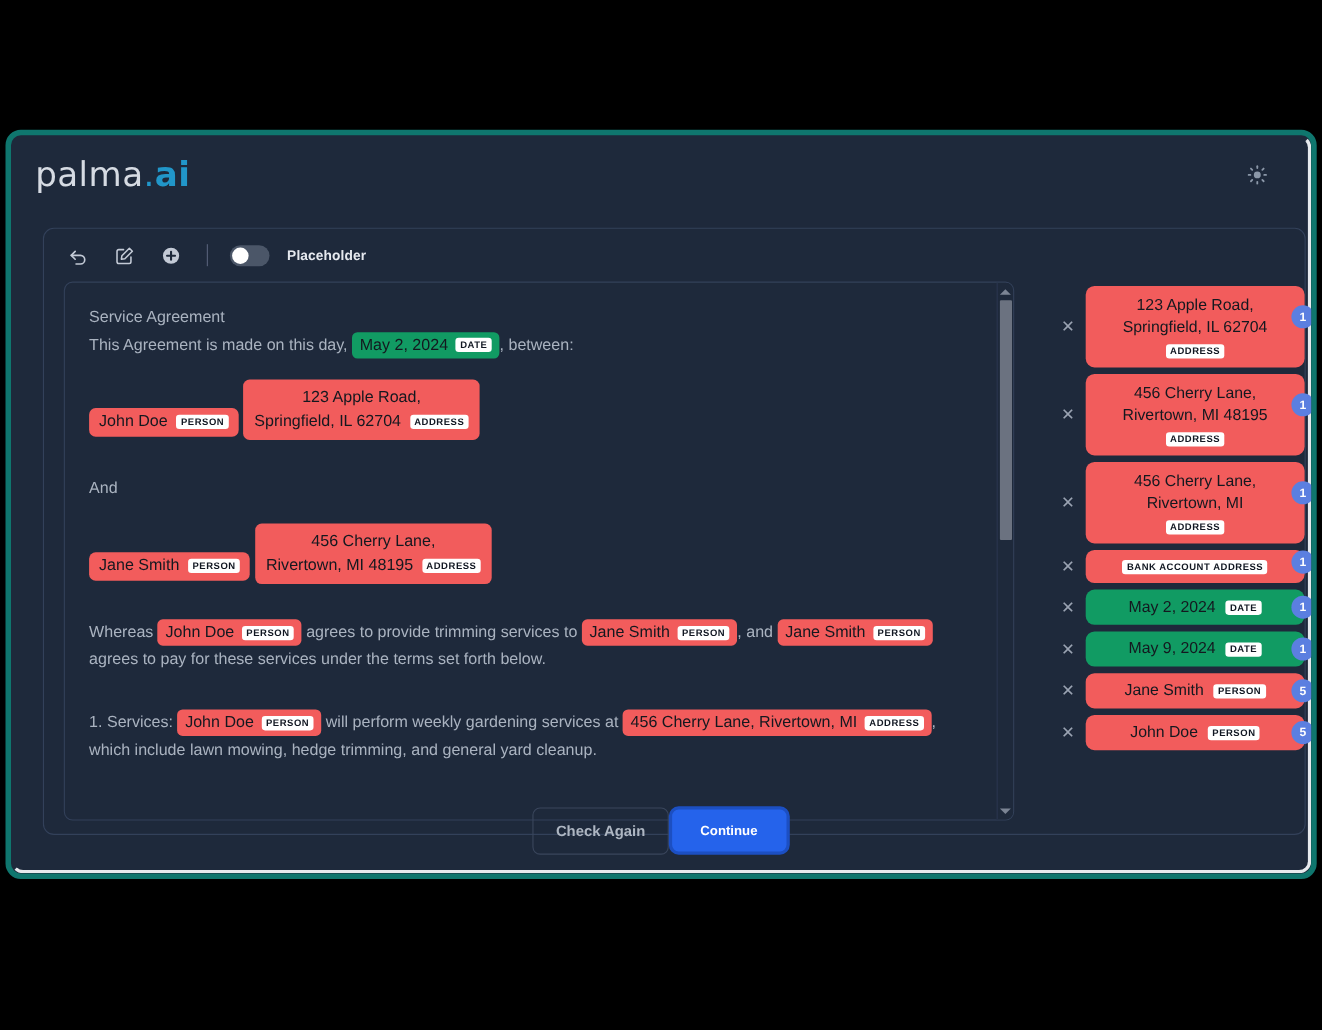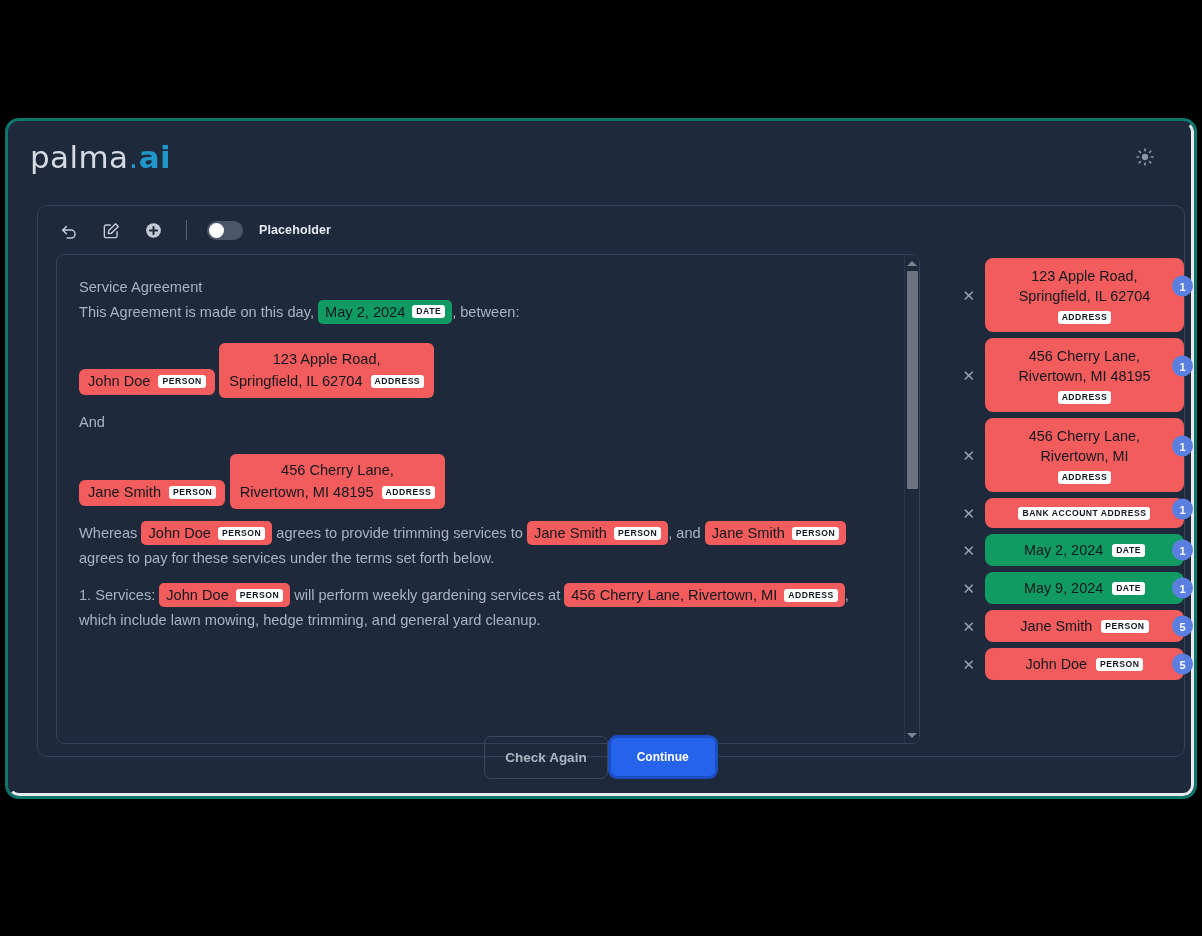--- a/index.html
+++ b/index.html
@@ -14,21 +14,21 @@
 
   
   #app-window {
     position: absolute;
     left: 5px;
     top: 118px;
     width: 1192px;
     height: 681px;
     background: #1e293b;
     border-radius: 14px;
-    border: 3px solid #0f766e;
+    border: 5px solid #0f766e;
     overflow: hidden;
   }
   
   #app-window::after {
     content: "";
     position: absolute;
     inset: 0;
     border-radius: 11px;
     border: 3px solid transparent;
     border-bottom-color: #e7eaee;
@@ -181,21 +181,21 @@
   .doc-line {
     font-size: 14.6px;
     line-height: 24.5px;
     color: #aab3c0;
     margin-bottom: 0;
   }
   .doc-para {
     font-size: 14.6px;
     line-height: 25px;
     color: #aab3c0;
-    margin-top: 12px;
+    margin-top: 32px;
   }
 
   
   .ent {
     display: inline-flex;
     align-items: center;
     gap: 7px;
     border-radius: 5px;
     padding: 2px 7px;
     color: #14181f;

